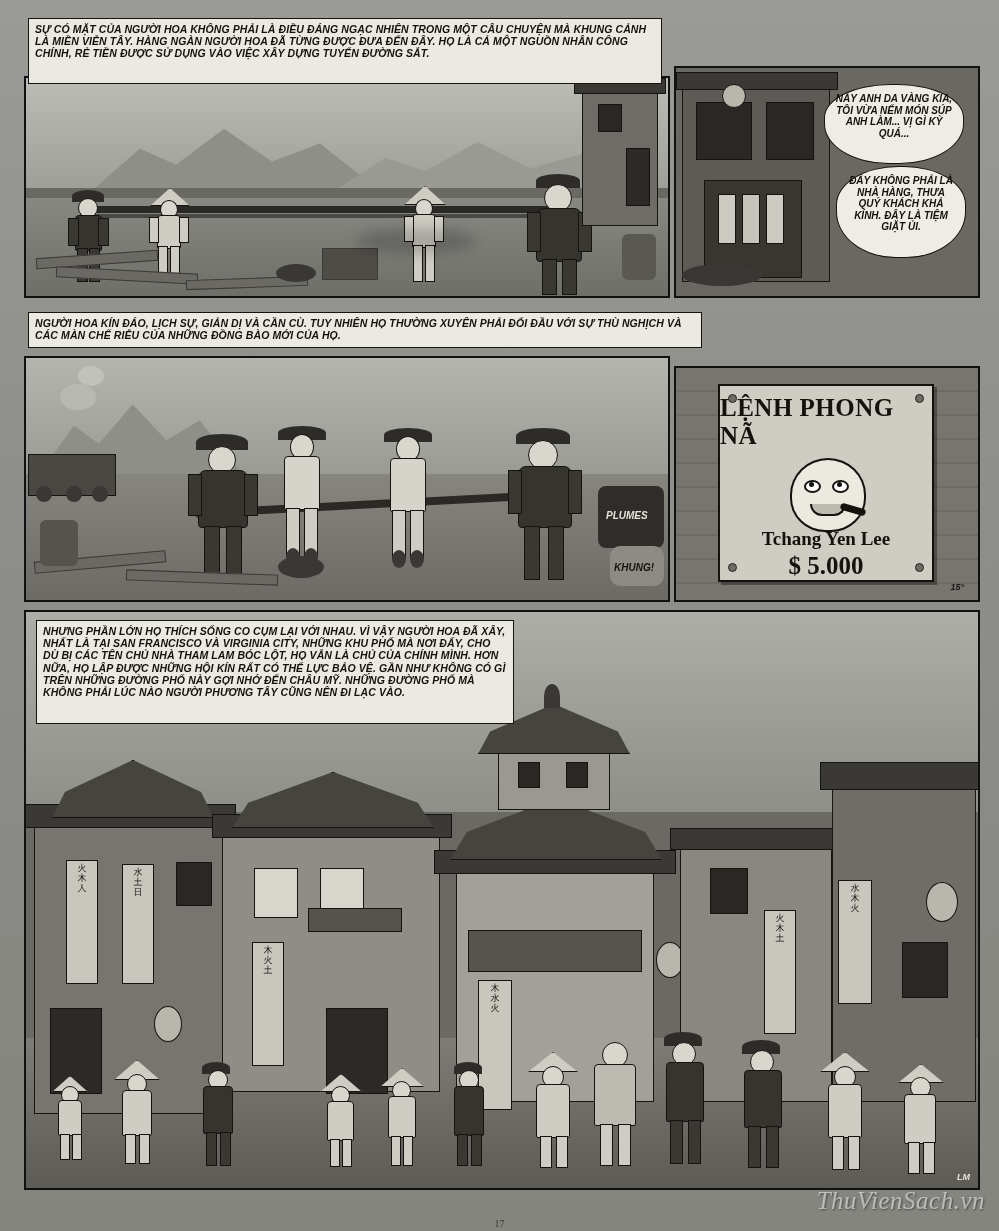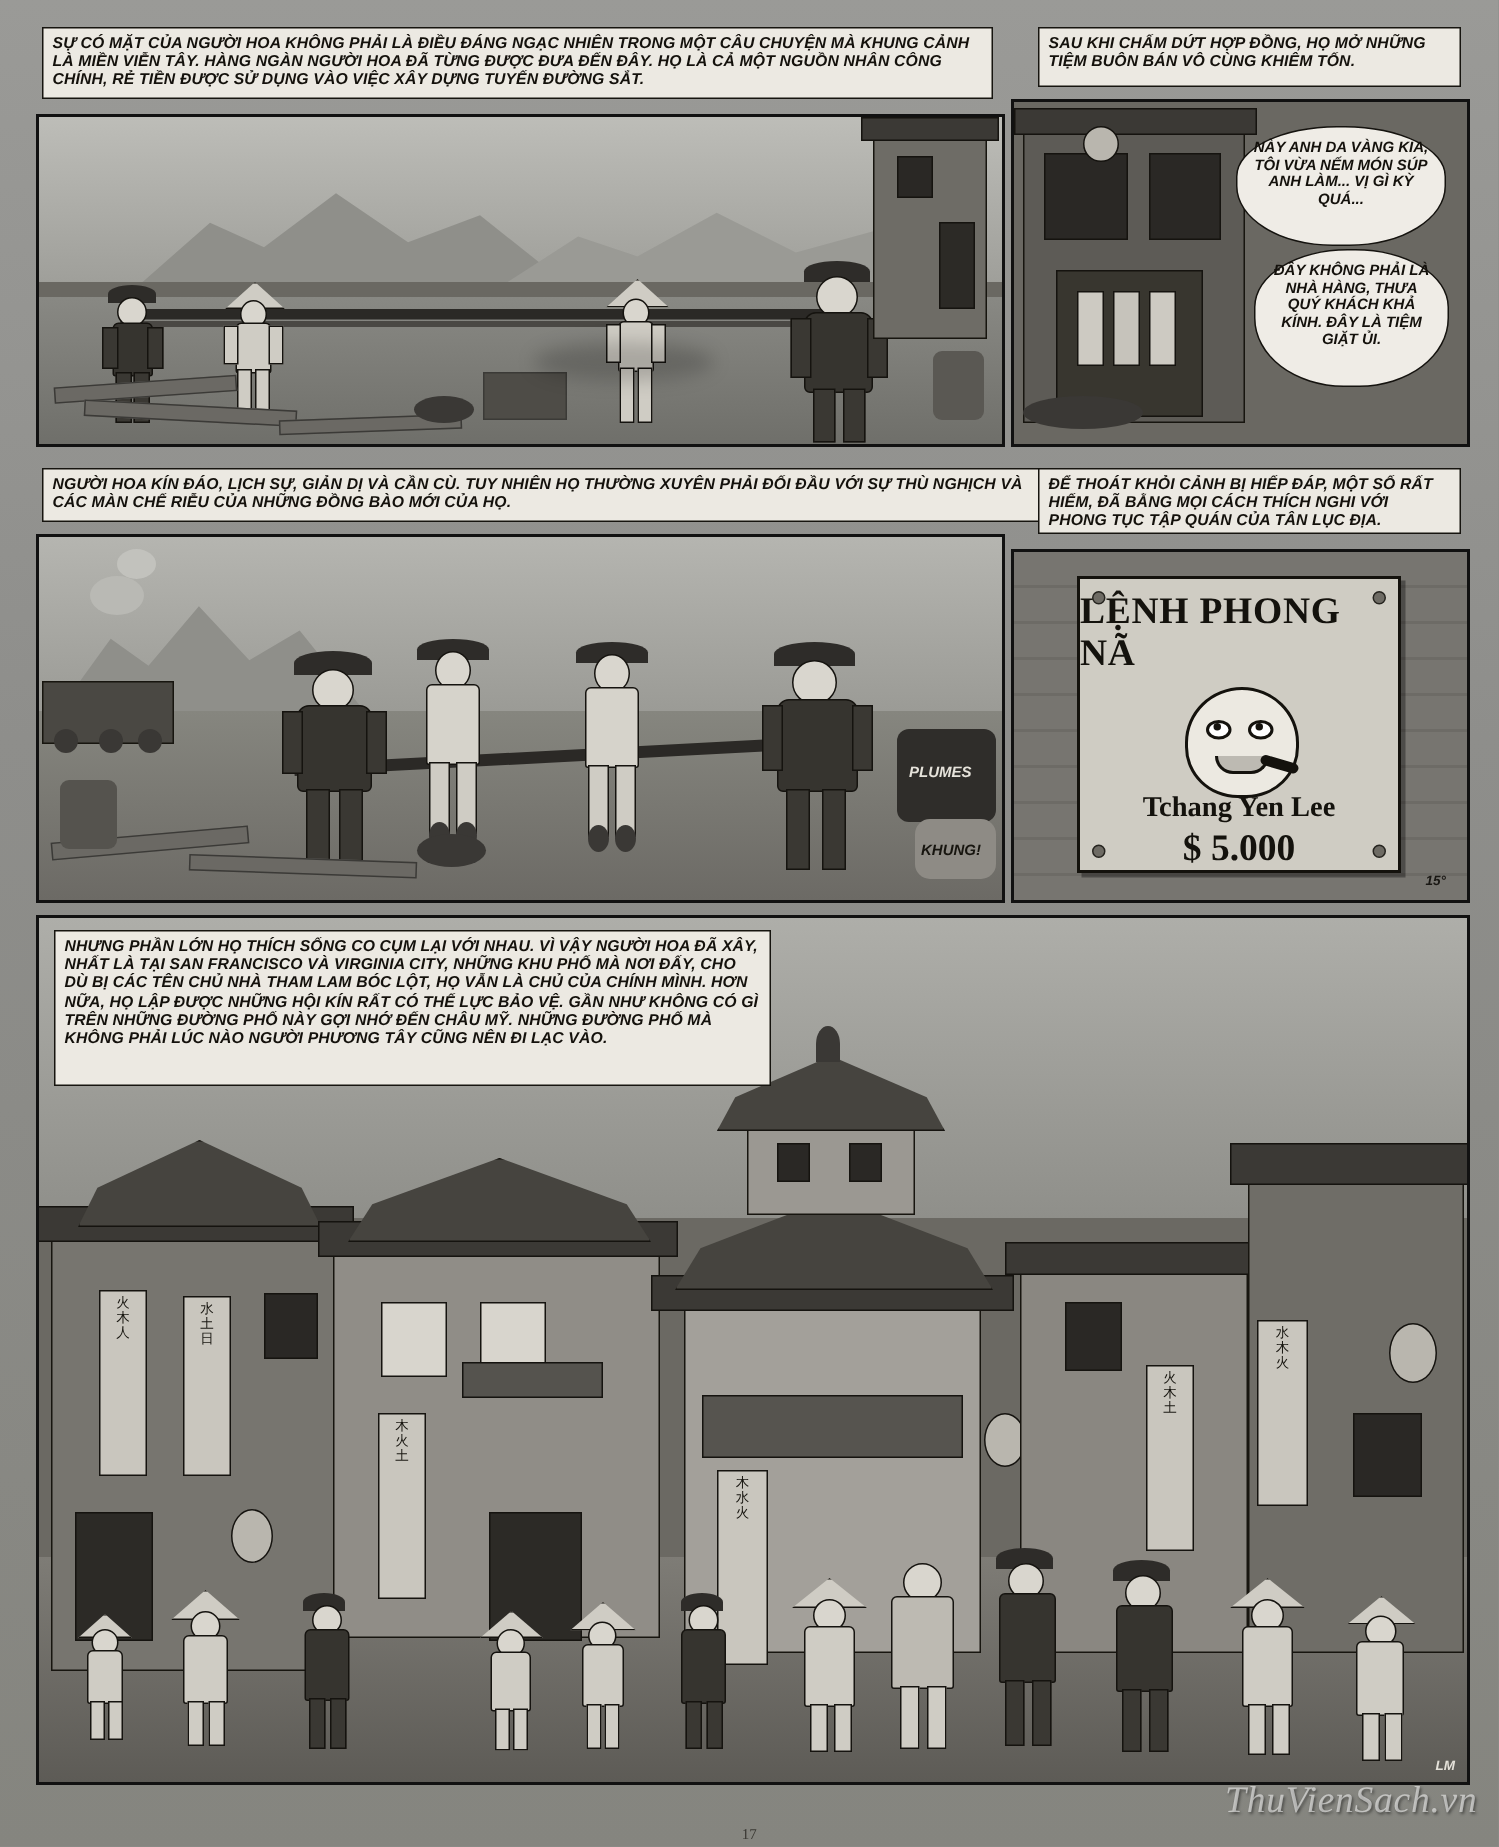--- a/index.html
+++ b/index.html
@@ -101,21 +101,21 @@
   .pagenum{position:absolute;left:50%;transform:translateX(-50%);bottom:2px;
     font-size:10px;color:#3a3833;font-family:"Liberation Serif",serif;}
   .smudge{position:absolute;background:rgba(0,0,0,.18);filter:blur(6px);border-radius:50%;}
   .sig{position:absolute;font-size:9px;color:#1a1814;font-style:italic;font-weight:700;}
 </style>
 </head>
 <body>
 
 <div class="page">
 
-  <div class="cap" style="left:28px;top:18px;width:634px;height:48px;">SỰ CÓ MẶT CỦA NGƯỜI HOA KHÔNG PHẢI LÀ ĐIỀU ĐÁNG NGẠC NHIÊN TRONG MỘT CÂU CHUYỆN MÀ KHUNG CẢNH LÀ MIỀN VIỄN TÂY. HÀNG NGÀN NGƯỜI HOA ĐÃ TỪNG ĐƯỢC ĐƯA ĐẾN ĐÂY. HỌ LÀ CẢ MỘT NGUỒN NHÂN CÔNG CHÍNH, RẺ TIỀN ĐƯỢC SỬ DỤNG VÀO VIỆC XÂY DỰNG TUYẾN ĐƯỜNG SẮT.</div>
+  <div class="cap" style="left:28px;top:18px;width:634px;height:66px;">SỰ CÓ MẶT CỦA NGƯỜI HOA KHÔNG PHẢI LÀ ĐIỀU ĐÁNG NGẠC NHIÊN TRONG MỘT CÂU CHUYỆN MÀ KHUNG CẢNH LÀ MIỀN VIỄN TÂY. HÀNG NGÀN NGƯỜI HOA ĐÃ TỪNG ĐƯỢC ĐƯA ĐẾN ĐÂY. HỌ LÀ CẢ MỘT NGUỒN NHÂN CÔNG CHÍNH, RẺ TIỀN ĐƯỢC SỬ DỤNG VÀO VIỆC XÂY DỰNG TUYẾN ĐƯỜNG SẮT.</div>
 
   <div class="panel" style="left:24px;top:76px;width:642px;height:218px;">
     <div class="sky" style="height:118px;"></div>
     <div class="mtn" style="left:60px;top:36px;width:300px;height:82px;"></div>
     <div class="mtn" style="left:300px;top:52px;width:330px;height:66px;background:#9a9a95;"></div>
     <div class="ground" style="height:104px;"></div>
     <div class="dkstrip" style="left:0;top:110px;width:642px;height:10px;background:#6a6862;"></div>
 
     <div class="rail" style="left:54px;top:128px;width:470px;height:7px;"></div>
     <div class="rail" style="left:54px;top:136px;width:470px;height:4px;background:#4a4844;"></div>
@@ -167,21 +167,20 @@
 
     <div class="plank" style="left:10px;top:176px;width:120px;height:9px;transform:rotate(-4deg);"></div>
     <div class="plank" style="left:30px;top:192px;width:140px;height:9px;transform:rotate(3deg);"></div>
     <div class="plank" style="left:160px;top:200px;width:120px;height:8px;transform:rotate(-2deg);"></div>
     <div class="blob" style="left:250px;top:186px;width:40px;height:18px;"></div>
     <div class="plank" style="left:296px;top:170px;width:54px;height:30px;background:#4e4c47;"></div>
     <div class="blob" style="left:596px;top:156px;width:34px;height:46px;border-radius:6px;background:#5a5853;"></div>
     <div class="smudge" style="left:330px;top:150px;width:120px;height:26px;"></div>
   </div>
 
-  <div class="cap" style="left:692px;top:18px;width:282px;height:40px;">SAU KHI CHẤM DỨT HỢP ĐỒNG, HỌ MỞ NHỮNG TIỆM BUÔN BÁN VÔ CÙNG KHIÊM TỐN.</div>
 
   <div class="panel" style="left:674px;top:66px;width:302px;height:228px;">
     <div style="position:absolute;inset:0;background:#6a6862;"></div>
 
     <div class="bld" style="left:6px;top:12px;width:146px;height:200px;background:#5d5b56;"></div>
     <div class="roof" style="left:0px;top:4px;width:160px;height:16px;"></div>
     <div class="win dark" style="left:20px;top:34px;width:54px;height:56px;"></div>
     <div class="win dark" style="left:90px;top:34px;width:46px;height:56px;"></div>
     <div class="door" style="left:28px;top:112px;width:96px;height:96px;background:#38362f;"></div>
     <div class="win" style="left:42px;top:126px;width:16px;height:48px;background:#cdcac2;"></div>
@@ -253,21 +252,20 @@
     <div class="sig" style="left:580px;top:152px;color:#e6e3db;font-size:10px;">PLUMES</div>
     <div class="blob" style="left:584px;top:188px;width:54px;height:40px;border-radius:10px;background:#8e8b85;"></div>
     <div class="sig" style="left:588px;top:204px;color:#17150f;font-size:10px;">KHUNG!</div>
 
     <div class="plank" style="left:8px;top:198px;width:130px;height:10px;transform:rotate(-5deg);"></div>
     <div class="plank" style="left:100px;top:214px;width:150px;height:9px;transform:rotate(2deg);"></div>
     <div class="blob" style="left:14px;top:162px;width:38px;height:46px;border-radius:6px;background:#55534e;"></div>
     <div class="blob" style="left:252px;top:198px;width:46px;height:22px;"></div>
   </div>
 
-  <div class="cap" style="left:692px;top:312px;width:282px;height:44px;">ĐỂ THOÁT KHỎI CẢNH BỊ HIẾP ĐÁP, MỘT SỐ RẤT HIẾM, ĐÃ BẰNG MỌI CÁCH THÍCH NGHI VỚI PHONG TỤC TẬP QUÁN CỦA TÂN LỤC ĐỊA.</div>
 
   <div class="panel" style="left:674px;top:366px;width:302px;height:232px;background:#6f6d67;">
     <div style="position:absolute;inset:0;background:
       repeating-linear-gradient(180deg,#777570 0 22px,#6d6b66 22px 24px);"></div>
 
     <div class="poster" style="left:42px;top:16px;width:212px;height:194px;">
       <div class="ptitle">LỆNH PHONG NÃ</div>
       <div class="face">
         <div class="f-head"></div>
         <div class="f-eye" style="left:24px;"></div>

